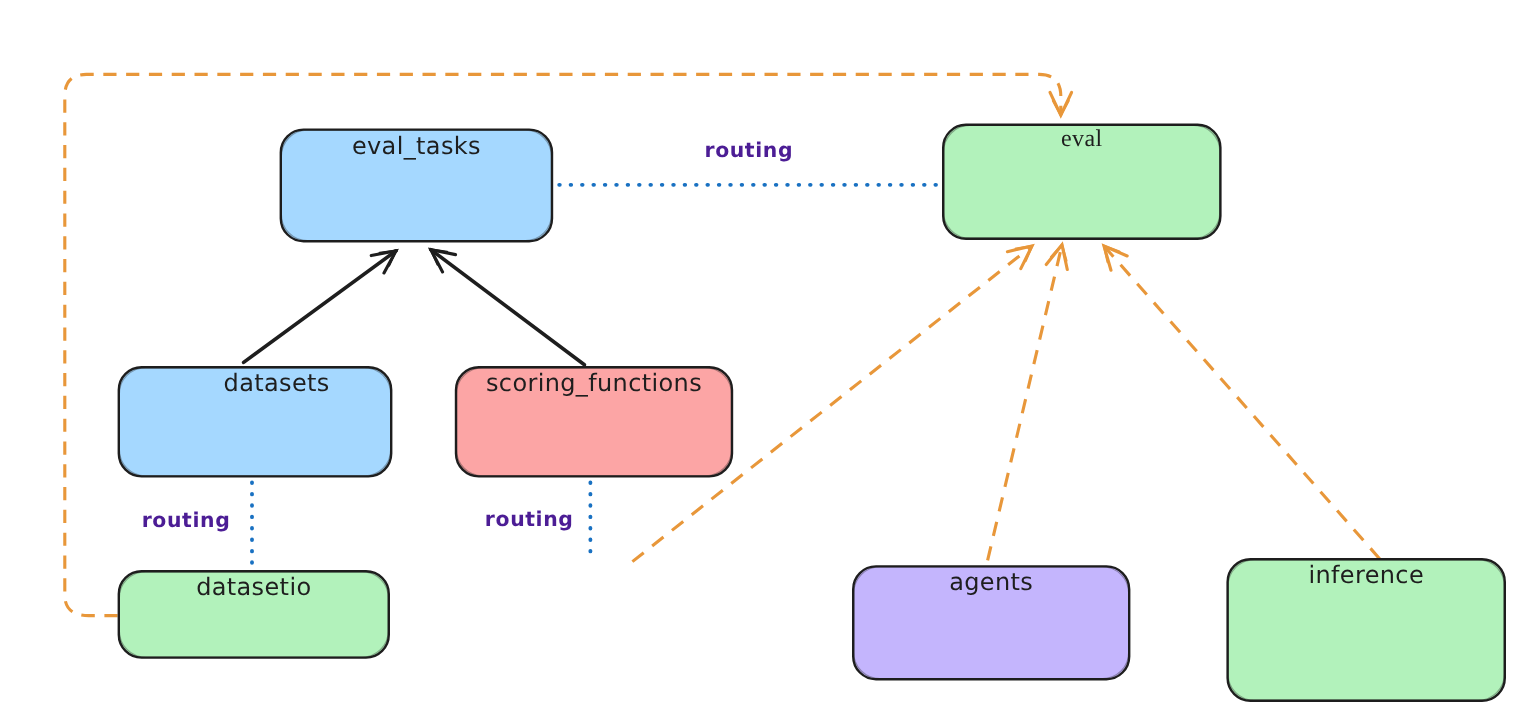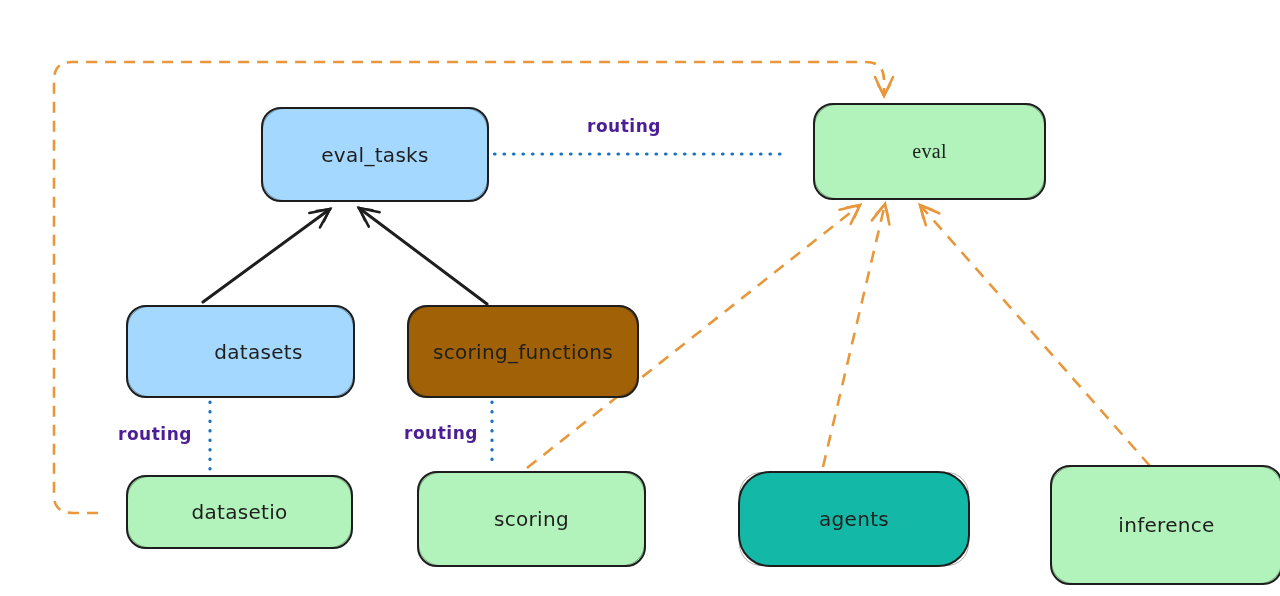--- a/index.html
+++ b/index.html
@@ -16,26 +16,25 @@
     left: 0; top: 0;
     width: 1280px; height: 596px;
     pointer-events: none;
   }
   .node {
     position: absolute;
     box-sizing: border-box;
     border: 2.5px solid #1e1e1e;
     border-radius: 20px;
     display: flex;
-    align-items: center;
+    align-items: flex-start;
     justify-content: center;
     color: #1e1e1e;
     font-size: 20px;
     letter-spacing: 0.3px;
-    margin-left: 28px;
   }
   
   .node::after {
     content: "";
     position: absolute;
     inset: -1px;
     border-radius: 22px;
     border: 1px solid rgba(30,30,30,0.35);
     pointer-events: none;
   }
@@ -99,30 +98,27 @@
 
   <div class="node node-eval_tasks" style="background: rgb(165, 216, 255);">
     <span>eval_tasks</span>
   </div>
   <div class="node node-eval" style="background: rgb(178, 242, 187);">
     <span>eval</span>
   </div>
   <div class="node node-datasets" style="background: rgb(165, 216, 255);">
     <span>datasets</span>
   </div>
-  <div class="node node-scoring_functions" style="background: #a16207;">
+  <div class="node node-scoring_functions" style="background: #fca5a5;">
     <span>scoring_functions</span>
   </div>
   <div class="node node-datasetio" style="background: rgb(178, 242, 187);">
     <span>datasetio</span>
   </div>
-  <div class="node node-scoring" style="background: rgb(178, 242, 187);">
-    <span>scoring</span>
-  </div>
-  <div class="node node-agents" style="background: #14b8a6; border-radius: 32px;">
+  <div class="node node-agents" style="background: #c4b5fd;">
     <span>agents</span>
   </div>
   <div class="node node-inference" style="background: rgb(178, 242, 187);">
     <span>inference</span>
   </div>
 
   <div class="routing-label routing-top">routing</div>
   <div class="routing-label routing-left">routing</div>
   <div class="routing-label routing-mid">routing</div>
 

